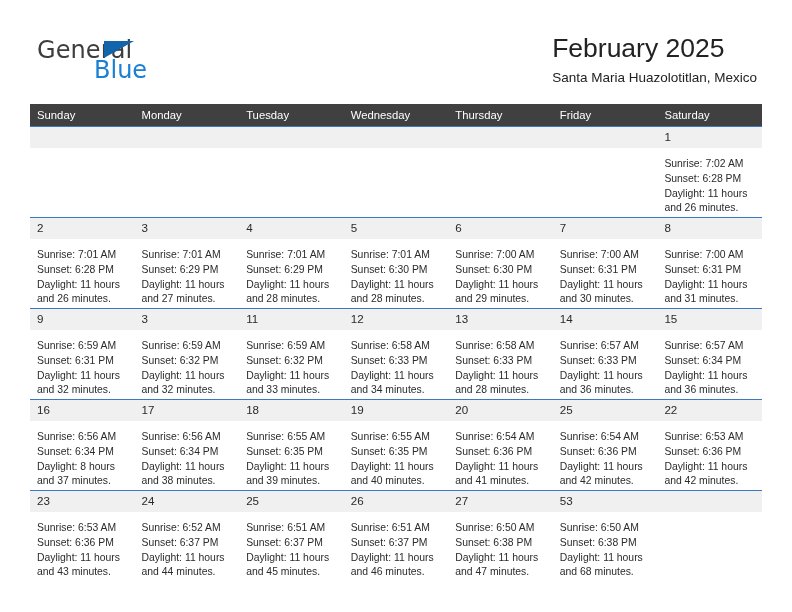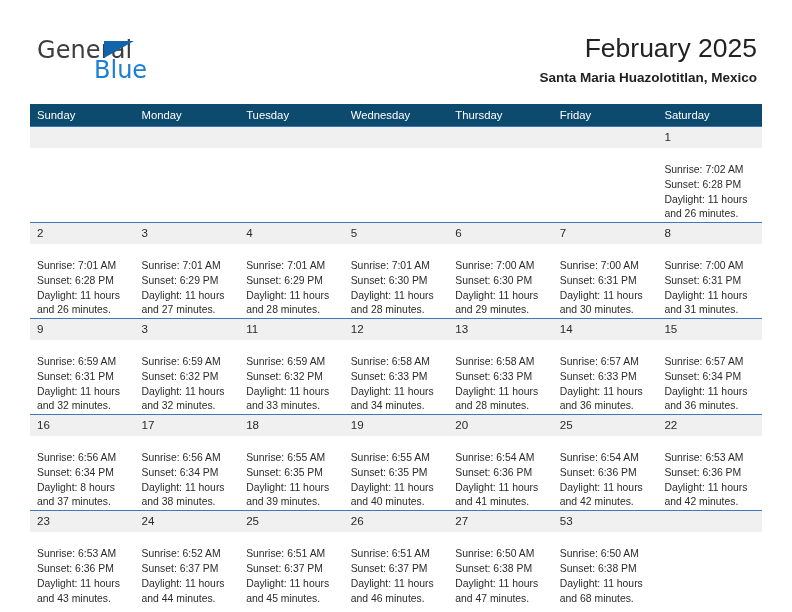--- a/index.html
+++ b/index.html
@@ -64,51 +64,50 @@
     font-size: 24px;
     color: #1b7fd4;
     font-family: "DejaVu Sans", sans-serif;
     line-height: 1;
   }
 
   .titles {
     position: absolute;
     right: 35px;
     top: 33px;
-    text-align: right;
+    text-align: left;
   }
   .month-title {
     font-size: 26.5px;
     color: #222222;
     line-height: 1.18;
     white-space: nowrap;
   }
   .location-title {
     font-size: 13.5px;
     color: #222222;
     line-height: 1.3;
     margin-top: 5px;
     white-space: nowrap;
-    font-weight: bold;
   }
 
   
   .calendar {
     position: absolute;
     left: 30px;
     top: 104px;
     width: 732px;
     border-collapse: collapse;
     table-layout: fixed;
   }
 
   .calendar col { width: 104.57px; }
 
   thead th {
-    background: #0c4a6e;
+    background: #404040;
     color: #ffffff;
     font-size: 11.3px;
     font-weight: normal;
     text-align: left;
     padding: 5px 0 5px 7px;
     height: 12px;
     vertical-align: middle;
     border: 0;
   }
 
@@ -125,21 +124,21 @@
     font-size: 11.6px;
     color: #2a2a2a;
     padding: 4px 0 4px 7px;
     line-height: 1.05;
     min-height: 13px;
     box-sizing: content-box;
   }
   .daynum.empty { color: transparent; }
 
   .info {
-    padding: 15px 6px 0 7px;
+    padding: 9px 6px 0 7px;
     font-size: 10.4px;
     line-height: 1.42;
     color: #2b2b2b;
   }
   .info div { white-space: nowrap; }
   .info .wrapline { white-space: normal; }
 </style>
 </head>
 <body>
 

